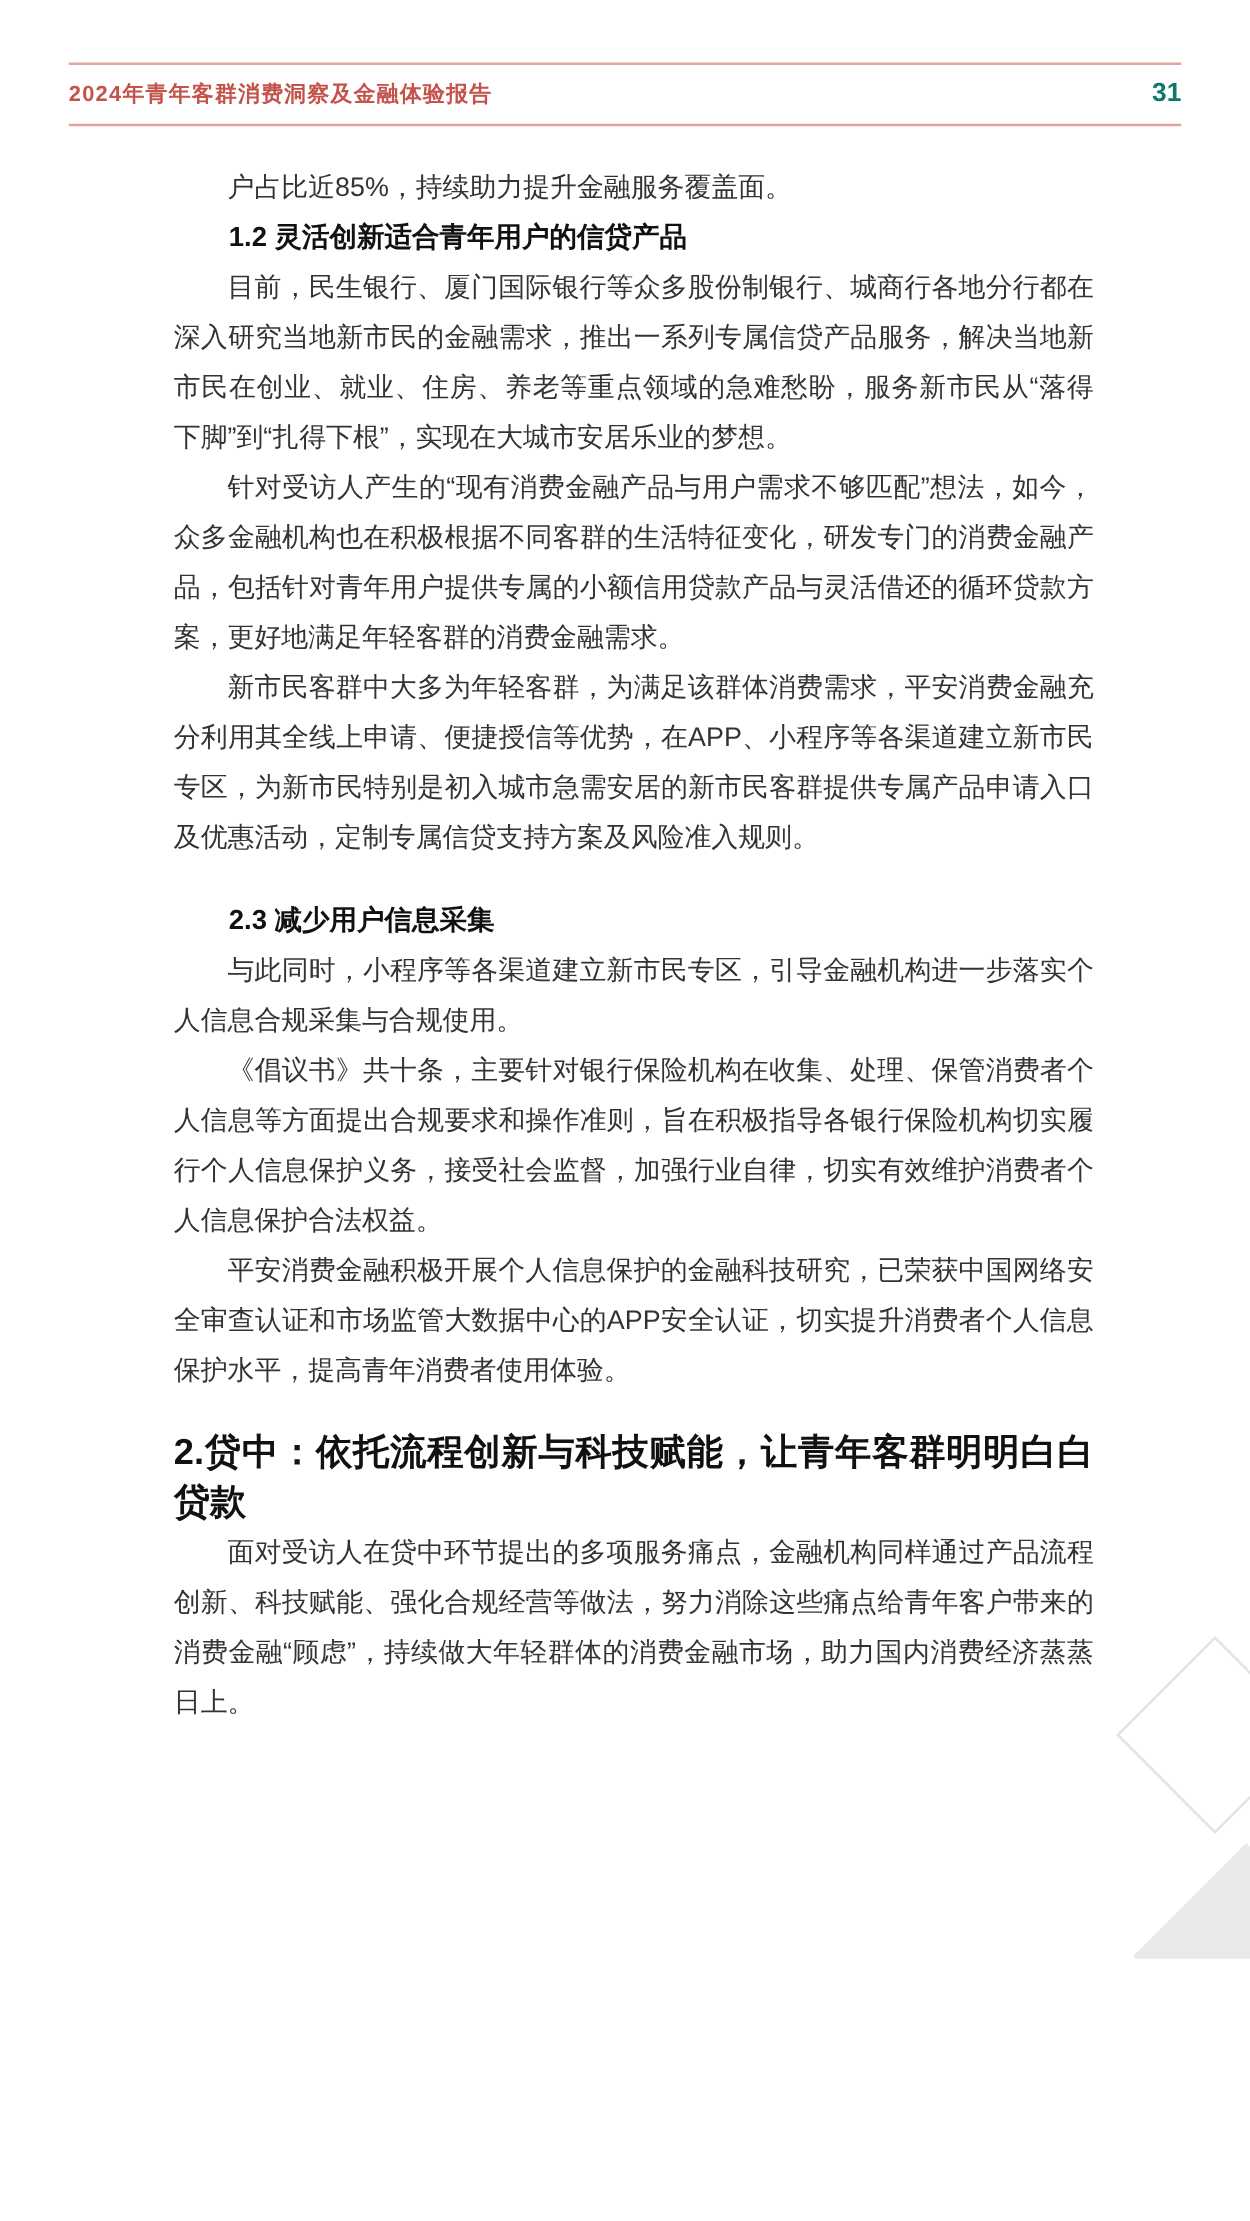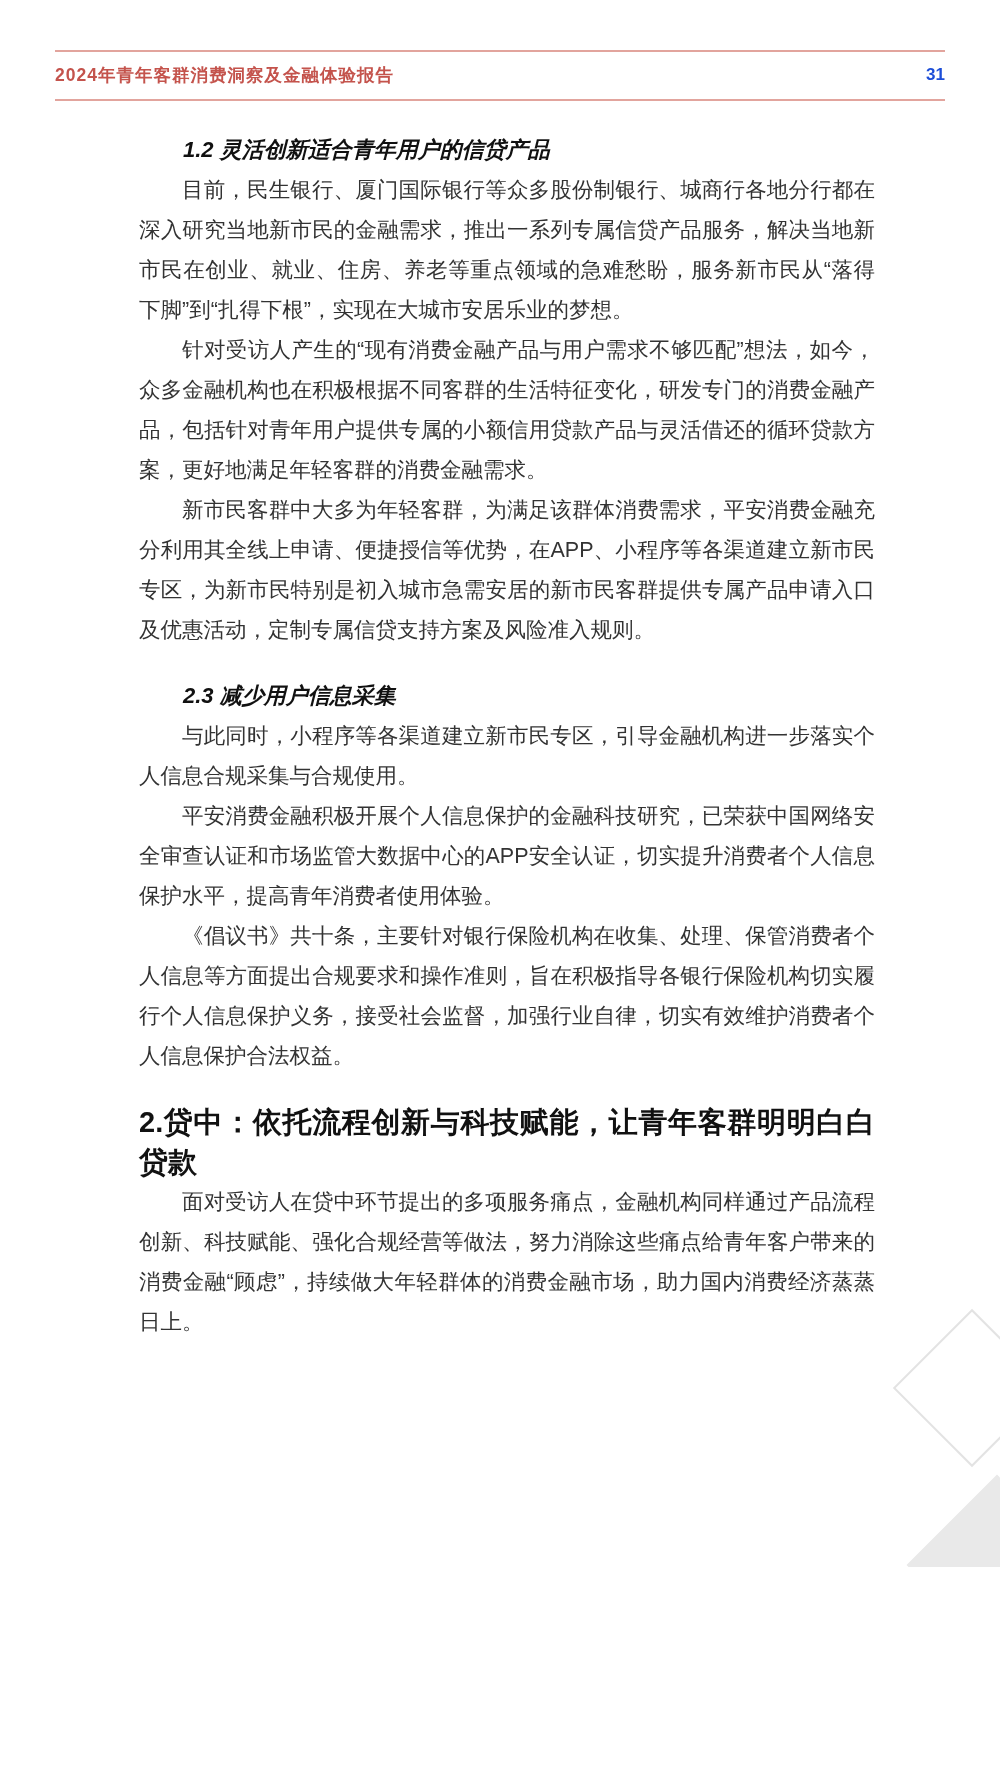--- a/index.html
+++ b/index.html
@@ -16,35 +16,35 @@
   .rule{position:absolute;left:55px;width:890px;height:2px;background:#e2a49d;}
   .rule-top{top:50px;}
   .rule-bottom{top:99px;}
   .header-title{
     position:absolute;left:55px;top:60px;
     font-size:17.5px;line-height:30px;
     color:#c4534c;letter-spacing:1px;font-weight:bold;
   }
   .page-number{
     position:absolute;right:55px;top:60px;
-    font-size:17px;line-height:30px;
-    color:#1d4ed8;font-weight:bold;
+    font-size:21px;line-height:30px;
+    color:#0f766e;font-weight:bold;
   }
 
   
   .content{
     position:absolute;left:139px;top:130px;width:736px;
     font-size:21.5px;line-height:40px;
     color:#333333;
     text-align:justify;
   }
   .para{margin:0;text-indent:2em;}
   .h-sub{
     margin:0;text-indent:2em;
-    font-size:22px;font-weight:bold;color:#111111;font-style:italic;
+    font-size:22px;font-weight:bold;color:#111111;
   }
   .h-sub.spaced{margin-top:26px;}
   .h-main{
     margin:26px 0 0 0;text-indent:0;
     font-size:29px;font-weight:bold;color:#111111;
   }
 
   
   .rule-footer{
     position:absolute;left:55px;width:890px;height:2px;
@@ -70,28 +70,29 @@
 <body>
 
 <div class="page">
 
   <div class="rule rule-top"></div>
   <div class="header-title">2024年青年客群消费洞察及金融体验报告</div>
   <div class="page-number">31</div>
   <div class="rule rule-bottom"></div>
 
   <div class="content">
+    <p class="para">户占比近85%，持续助力提升金融服务覆盖面。</p>
     <p class="h-sub">1.2 灵活创新适合青年用户的信贷产品</p>
     <p class="para">目前，民生银行、厦门国际银行等众多股份制银行、城商行各地分行都在深入研究当地新市民的金融需求，推出一系列专属信贷产品服务，解决当地新市民在创业、就业、住房、养老等重点领域的急难愁盼，服务新市民从“落得下脚”到“扎得下根”，实现在大城市安居乐业的梦想。</p>
     <p class="para">针对受访人产生的“现有消费金融产品与用户需求不够匹配”想法，如今，众多金融机构也在积极根据不同客群的生活特征变化，研发专门的消费金融产品，包括针对青年用户提供专属的小额信用贷款产品与灵活借还的循环贷款方案，更好地满足年轻客群的消费金融需求。</p>
     <p class="para">新市民客群中大多为年轻客群，为满足该群体消费需求，平安消费金融充分利用其全线上申请、便捷授信等优势，在APP、小程序等各渠道建立新市民专区，为新市民特别是初入城市急需安居的新市民客群提供专属产品申请入口及优惠活动，定制专属信贷支持方案及风险准入规则。</p>
     <p class="h-sub spaced">2.3 减少用户信息采集</p>
     <p class="para">与此同时，小程序等各渠道建立新市民专区，引导金融机构进一步落实个人信息合规采集与合规使用。</p>
+    <p class="para">《倡议书》共十条，主要针对银行保险机构在收集、处理、保管消费者个人信息等方面提出合规要求和操作准则，旨在积极指导各银行保险机构切实履行个人信息保护义务，接受社会监督，加强行业自律，切实有效维护消费者个人信息保护合法权益。</p>
     <p class="para">平安消费金融积极开展个人信息保护的金融科技研究，已荣获中国网络安全审查认证和市场监管大数据中心的APP安全认证，切实提升消费者个人信息保护水平，提高青年消费者使用体验。</p>
-    <p class="para">《倡议书》共十条，主要针对银行保险机构在收集、处理、保管消费者个人信息等方面提出合规要求和操作准则，旨在积极指导各银行保险机构切实履行个人信息保护义务，接受社会监督，加强行业自律，切实有效维护消费者个人信息保护合法权益。</p>
     <p class="h-main">2.贷中：依托流程创新与科技赋能，让青年客群明明白白贷款</p>
     <p class="para">面对受访人在贷中环节提出的多项服务痛点，金融机构同样通过产品流程创新、科技赋能、强化合规经营等做法，努力消除这些痛点给青年客户带来的消费金融“顾虑”，持续做大年轻群体的消费金融市场，助力国内消费经济蒸蒸日上。</p>
   </div>
 
   <div class="diamond diamond-outline-1"></div>
   <div class="diamond diamond-filled"></div>
   <div class="diamond diamond-outline-2"></div>
 
   <div class="rule-footer"></div>
 

